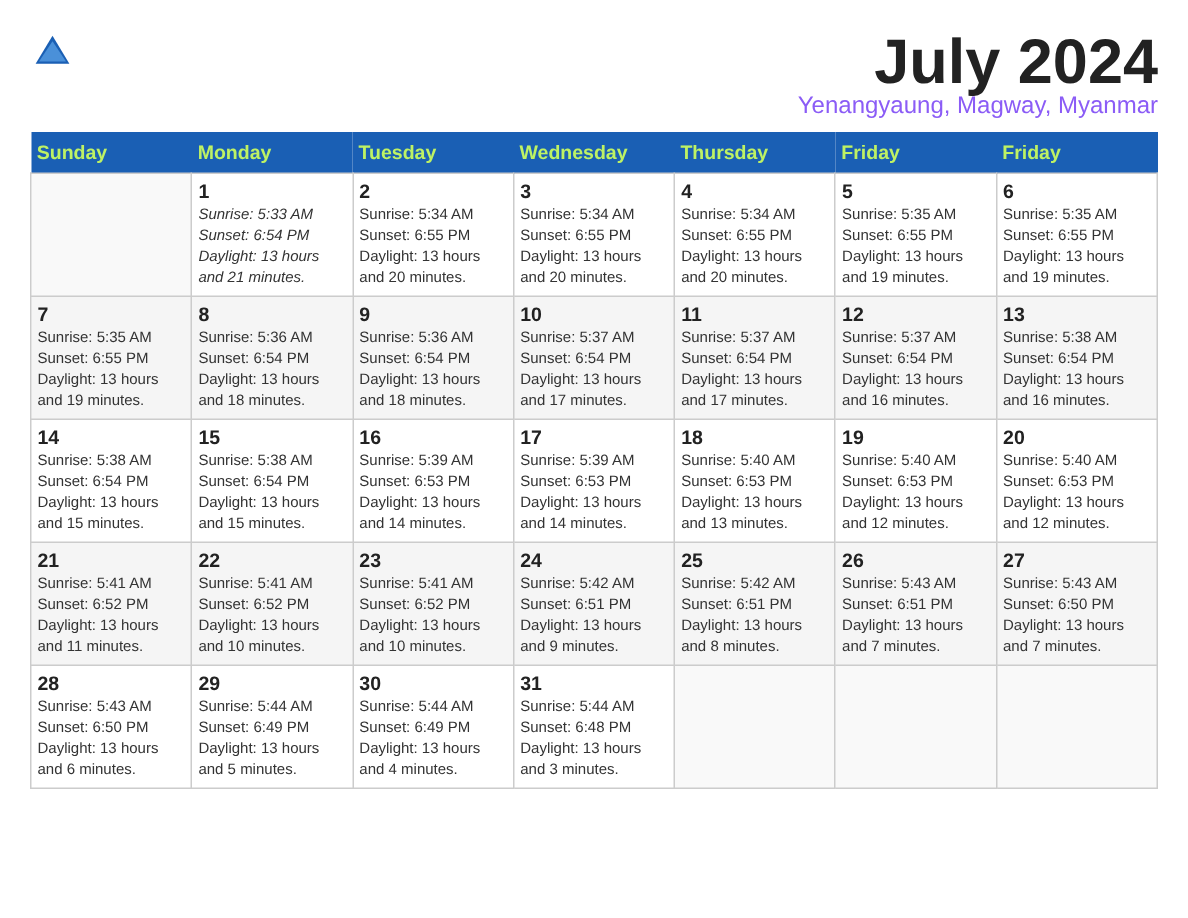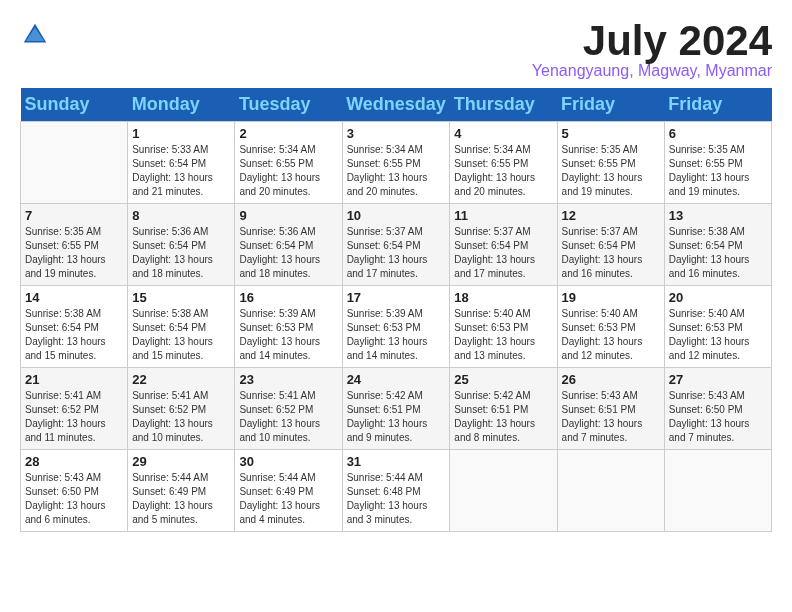--- a/index.html
+++ b/index.html
@@ -49,24 +49,24 @@
       font-size: 16px;
       color: #8b5cf6;
     }
     .calendar {
       width: 100%;
       border-collapse: collapse;
       font-size: 11px;
     }
     .calendar th {
       background-color: #1a5fb4;
-      color: #7dd3fc;
+      color: #bef264;
       padding: 6px 4px;
       text-align: left;
-      font-size: 18px;
+      font-size: 13px;
       font-weight: bold;
     }
     .calendar td {
       border: 1px solid #ccc;
       vertical-align: top;
       padding: 4px;
       width: calc(100% / 7);
       min-height: 80px;
       background: #fff;
     }
@@ -114,21 +114,21 @@
         <th>Thursday</th>
         <th>Friday</th>
         <th>Friday</th>
       </tr>
   </thead>
   <tbody id="calendar-body">
   <tr>
         <td class="empty-cell"></td>
         <td>
           <div class="day-num">1</div>
-          <div class="day-info" style="white-space: pre-line;">Sunrise: 5:33 AM
+          <div class="day-info" style="white-space: pre-line; font-style: italic;">Sunrise: 5:33 AM
 Sunset: 6:54 PM
 Daylight: 13 hours
 and 21 minutes.</div>
         </td>
         <td>
           <div class="day-num">2</div>
           <div class="day-info" style="white-space: pre-line;">Sunrise: 5:34 AM
 Sunset: 6:55 PM
 Daylight: 13 hours
 and 20 minutes.</div>

